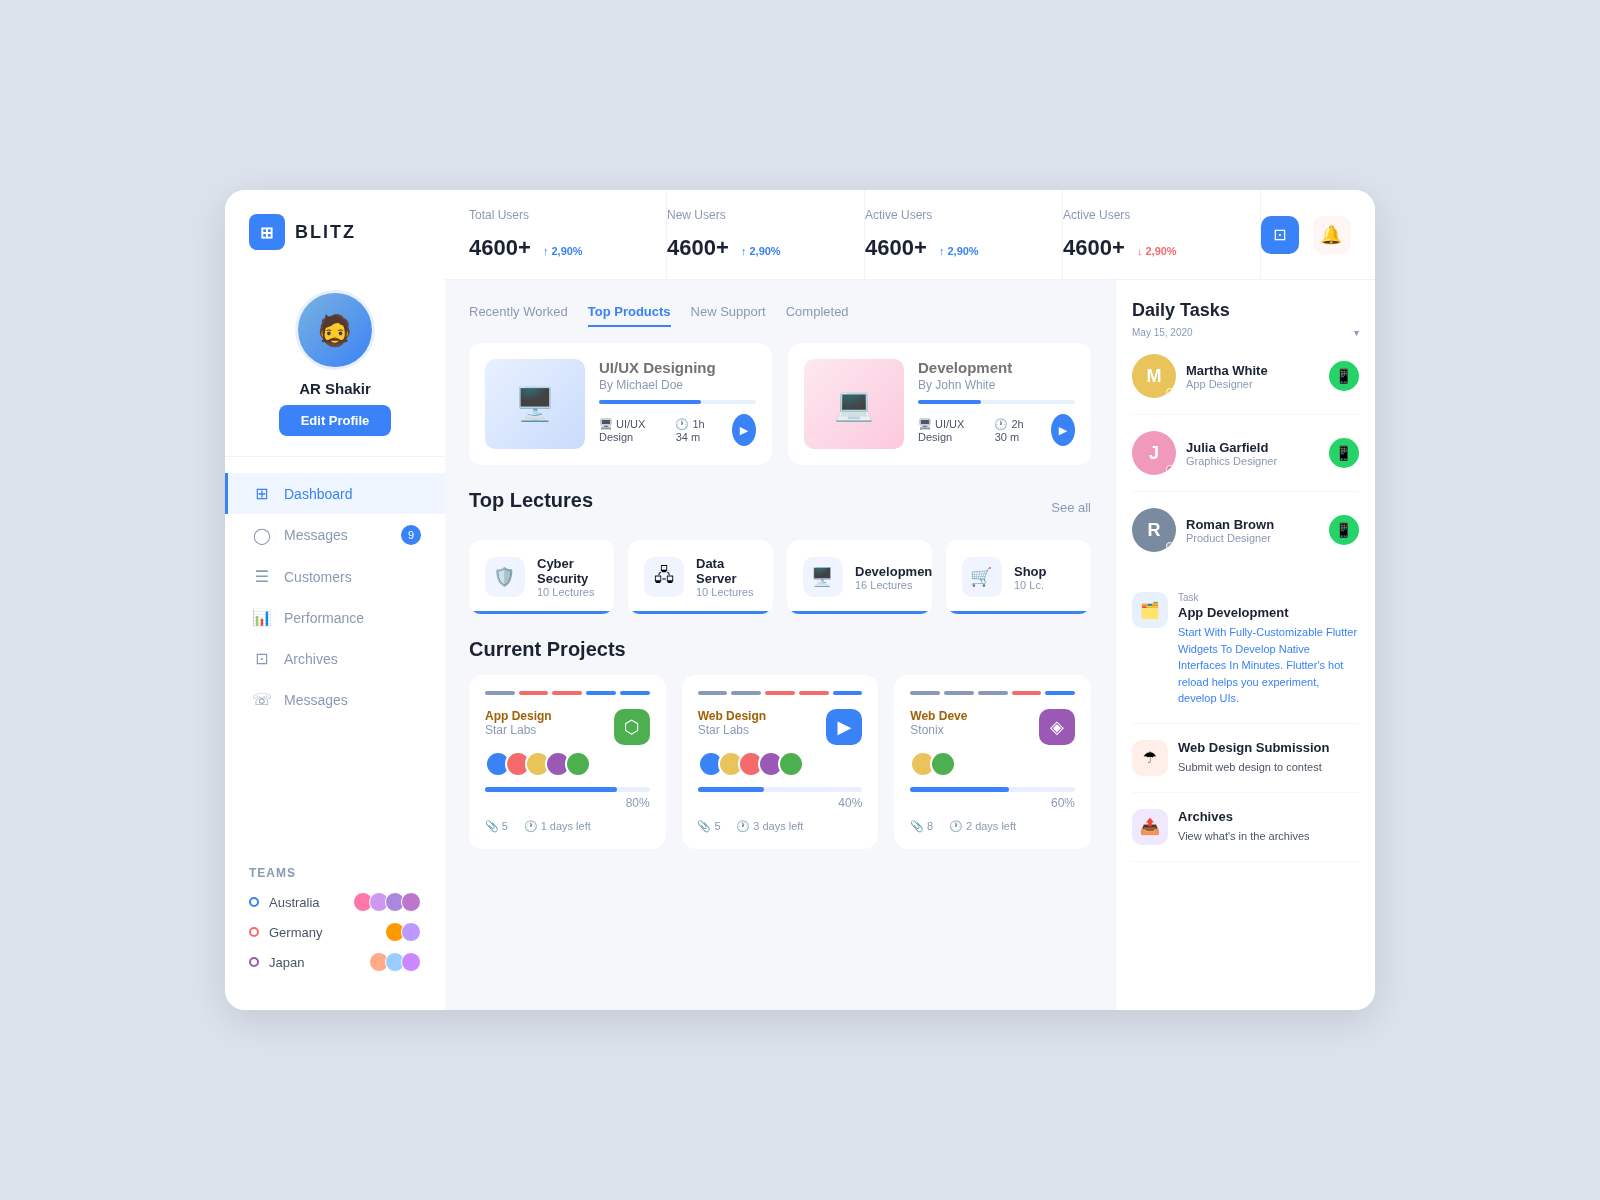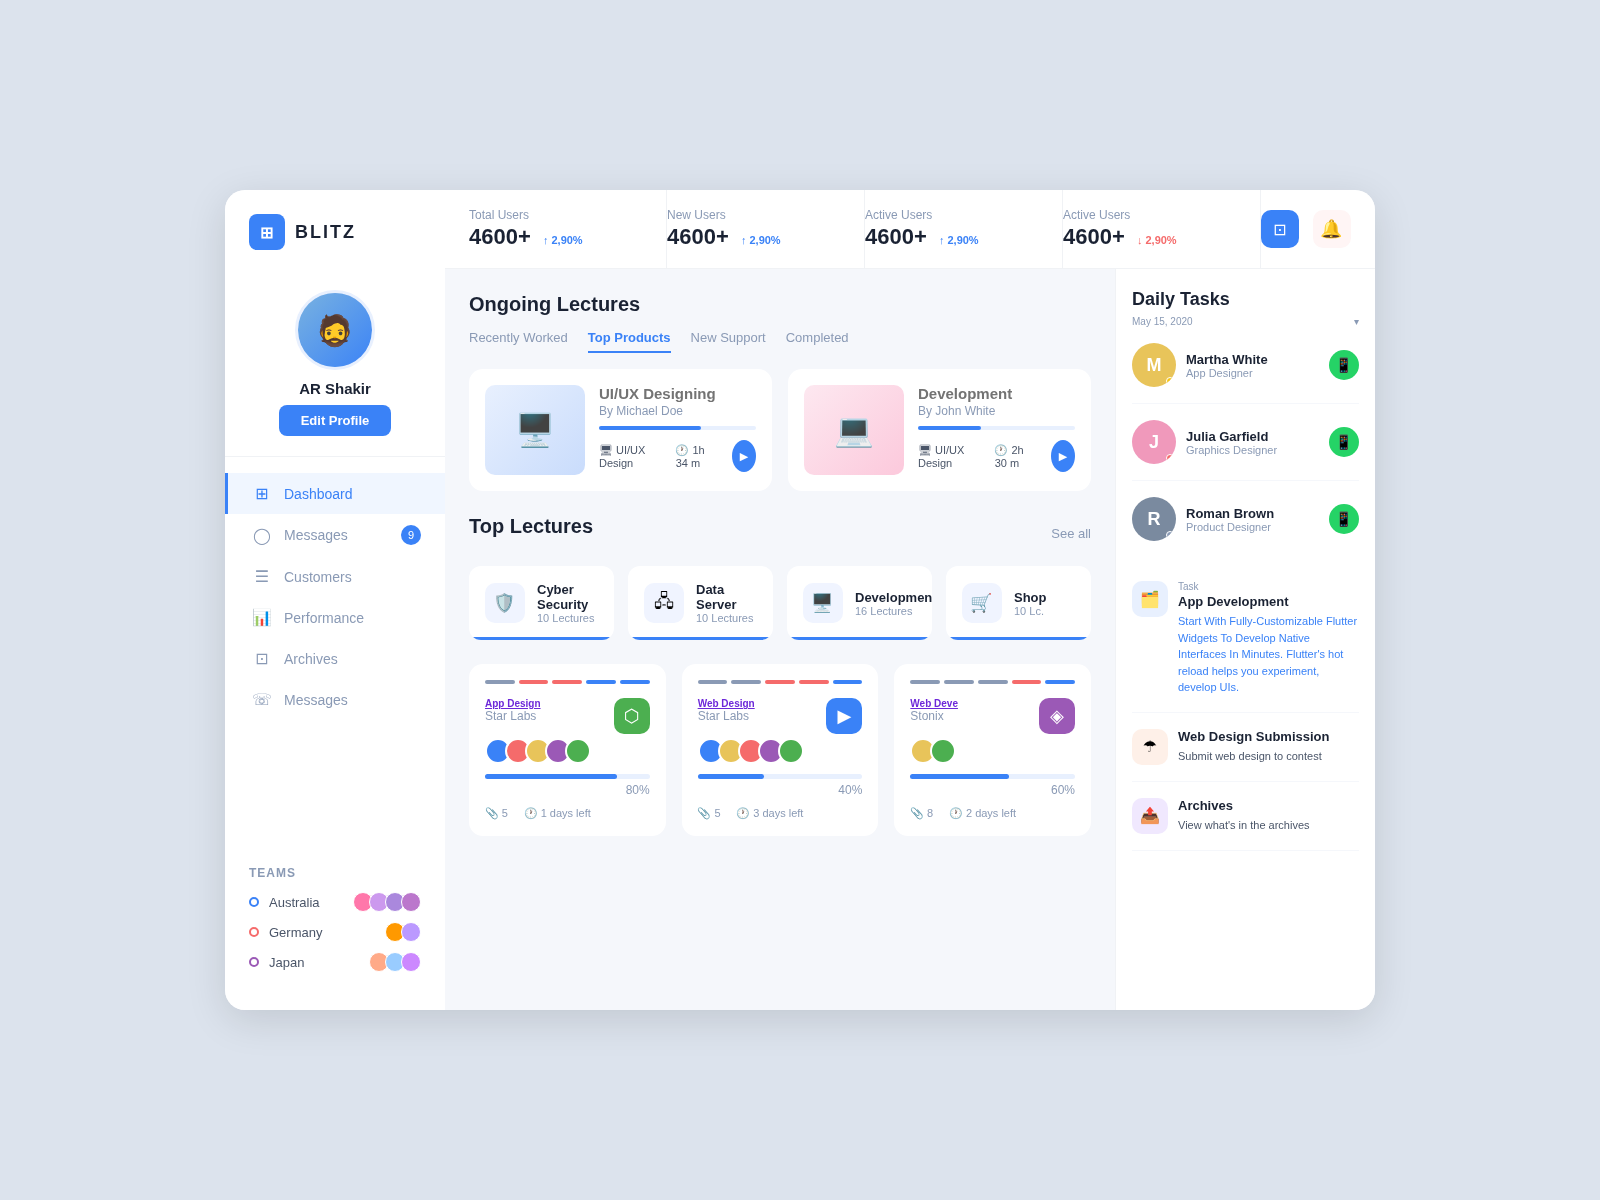--- a/index.html
+++ b/index.html
@@ -180,21 +180,21 @@
       padding: 0 24px;
       border-bottom: 1px solid #f0f2f5;
       gap: 0;
     }
     .stat-item {
       padding: 18px 28px 18px 0;
       flex: 1;
       border-right: 1px solid #f0f2f5;
     }
     .stat-item:last-of-type { border-right: none; }
-    .stat-label { font-size: 12px; color: #8a9ab5; margin-bottom: 2px; }
+    .stat-label { font-size: 12px; color: #8a9ab5; margin-bottom: 13px; }
     .stat-value { font-size: 22px; font-weight: 700; color: #1a2233; }
     .stat-trend {
       font-size: 11px;
       margin-left: 6px;
     }
     .stat-trend.up { color: #3a82f7; }
     .stat-trend.down { color: #f56b6b; }
     .header-actions {
       display: flex; align-items: center; gap: 14px; margin-left: auto;
     }
@@ -370,21 +370,21 @@
       display: flex; gap: 4px; margin-bottom: 14px;
     }
     .color-bar {
       height: 4px;
       border-radius: 2px;
       flex: 1;
     }
     .project-header {
       display: flex; justify-content: space-between; align-items: flex-start; margin-bottom: 4px;
     }
-    .project-name { font-size: 10px; font-weight: 700; color: #6d28d9; text-decoration: underline; }
+    .project-name { font-size: 12px; font-weight: 700; color: #a16207; }
     .project-logo {
       width: 36px; height: 36px;
       border-radius: 10px;
       display: flex; align-items: center; justify-content: center;
       font-size: 18px;
     }
     .project-company { font-size: 12px; color: #8a9ab5; margin-bottom: 10px; }
     .project-avatars {
       display: flex; margin-bottom: 10px;
     }
@@ -586,21 +586,20 @@
         <div class="header-actions">
         <button class="icon-btn blue">⊡</button>
         <button class="bell-btn">🔔</button>
       </div>
     </div>
 
     <div class="content-body">
       <div class="content-main">
 
         <div>
-          <div class="section-title">Ongoing Lectures</div>
           <div class="tabs-row">
 
           <span class="tab-item">Recently Worked</span>
               <span class="tab-item active">Top Products</span>
               <span class="tab-item">New Support</span>
               <span class="tab-item">Completed</span>
             </div>
           <div class="lecture-cards">
 
           <div class="lecture-card">
@@ -668,20 +667,21 @@
     <div class="tl-icon">🛒</div>
     <div>
       <div class="tl-name">Shop</div>
       <div class="tl-count">10 Lc.</div>
     </div>
               </div>
             </div>
         </div>
 
         <div>
+          <div class="current-projects-title">Current Projects</div>
           <div class="project-cards">
 
           <div class="project-card">
     <div class="project-color-bars">
                   <div class="color-bar" style="background:#8a9ab5"></div>
                   <div class="color-bar" style="background:#f56b6b"></div>
                   <div class="color-bar" style="background:#f56b6b"></div>
                   <div class="color-bar" style="background:#3a82f7"></div>
                   <div class="color-bar" style="background:#3a82f7"></div>
                 </div>

